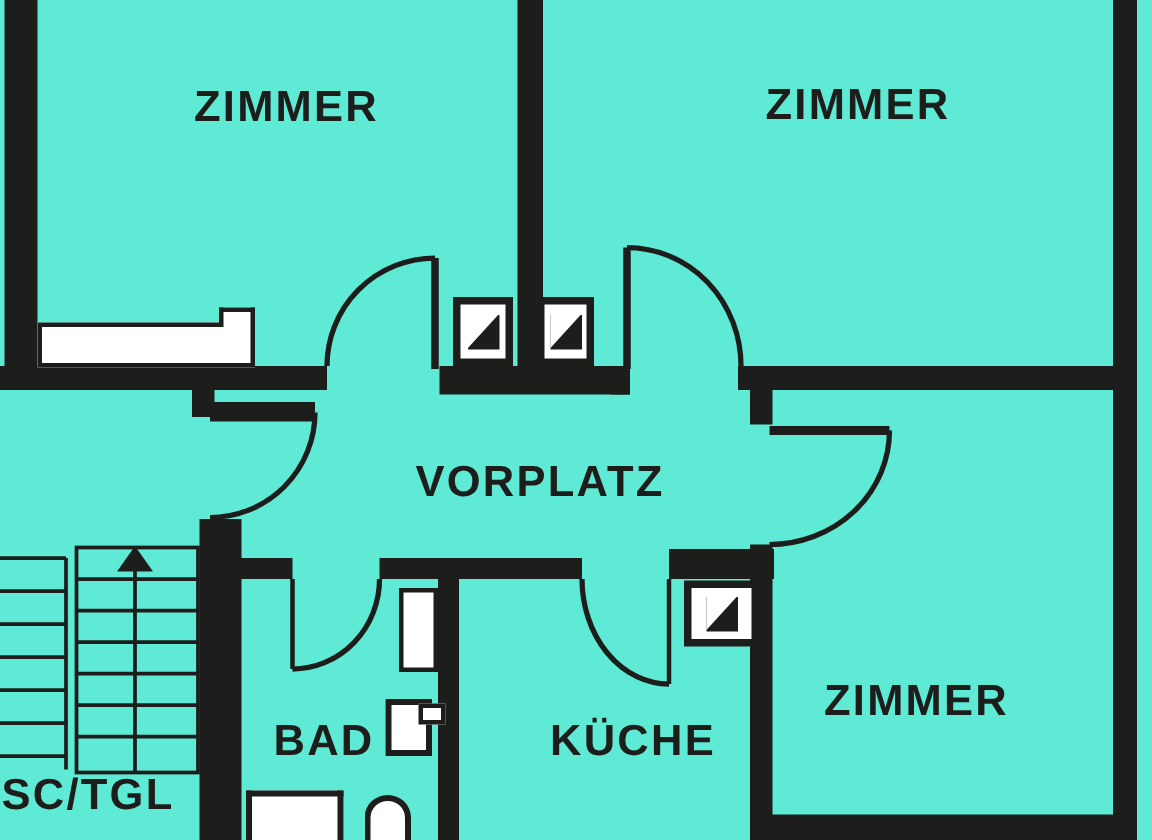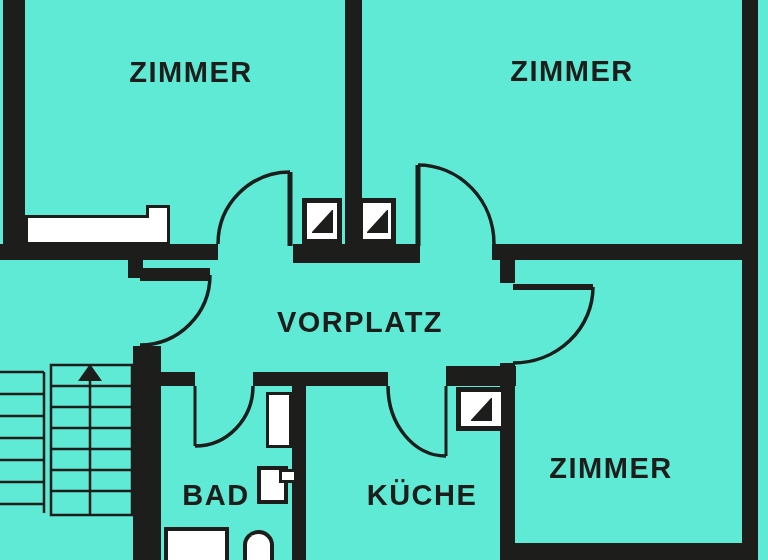--- a/index.html
+++ b/index.html
@@ -119,14 +119,15 @@
     </g>
     <polygon points="78,381 102,381 90,364" fill="#1d1d1b"></polygon>
   </svg>
 
   <div class="room-label" style="left:191px;top:72px;">ZIMMER</div>
   <div class="room-label" style="left:572px;top:71px;">ZIMMER</div>
   <div class="room-label" style="left:216px;top:495px;">BAD</div>
   <div class="room-label" style="left:360px;top:322px;">VORPLATZ</div>
   <div class="room-label" style="left:390px;top:495px;margin-left:32px;">KÜCHE</div>
   <div class="room-label" style="left:611px;top:468px;">ZIMMER</div>
+  <div class="room-label edge" style="left:1px;top:531px;">SC/TGL</div>
 
 </div>
 
 </body></html>

